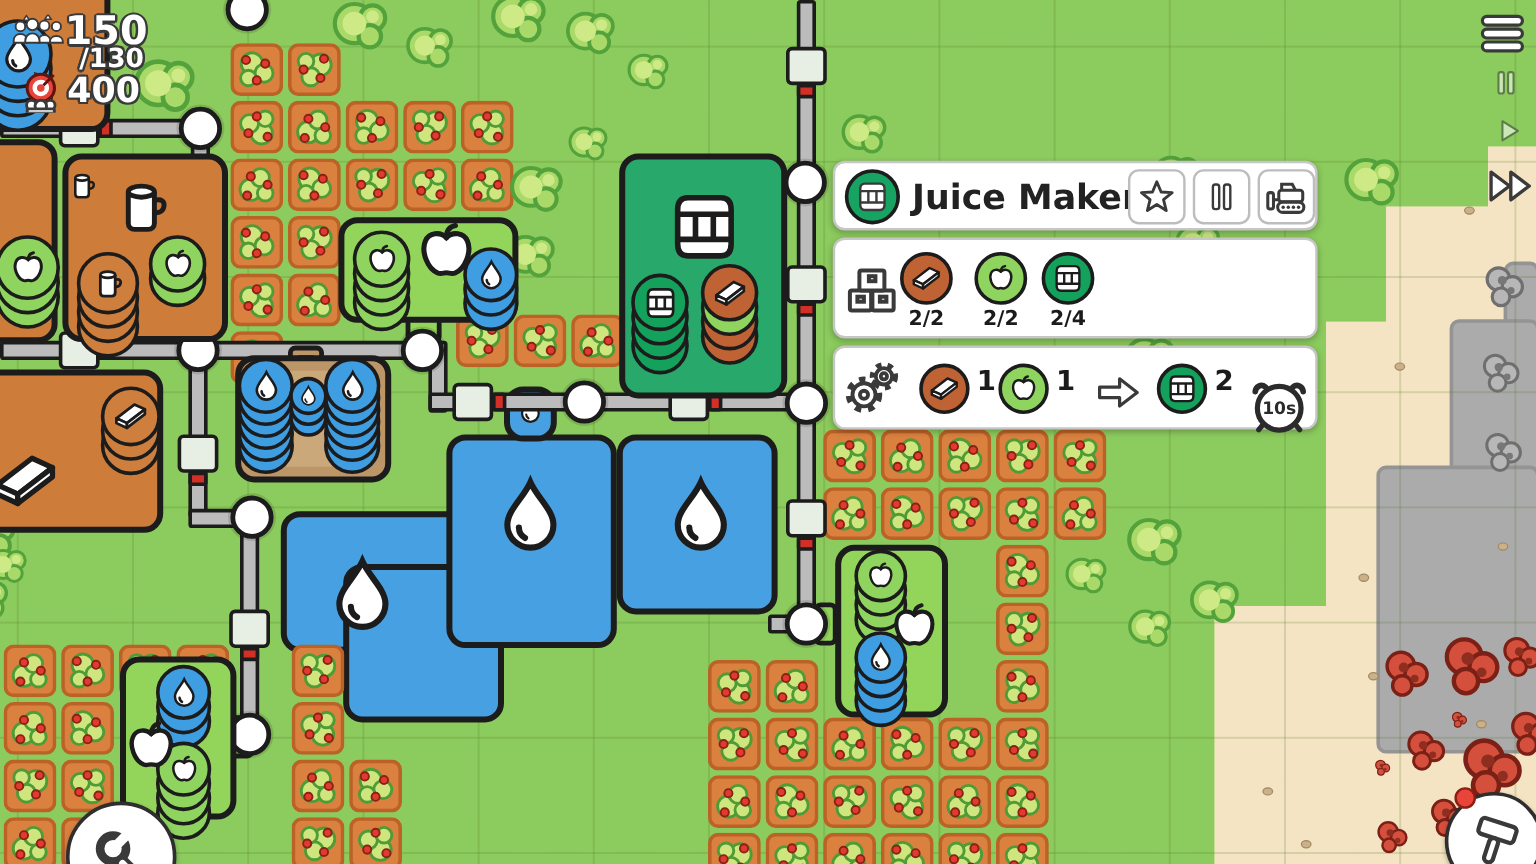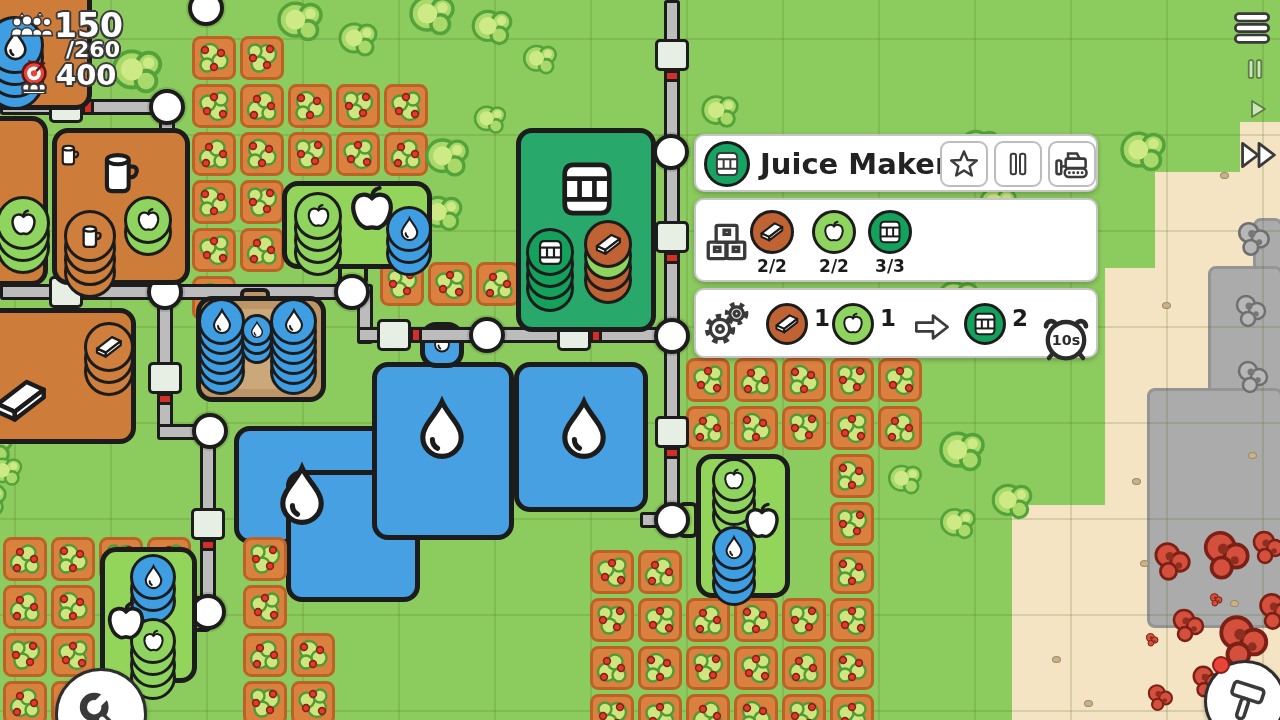--- a/index.html
+++ b/index.html
@@ -1956,21 +1956,21 @@
           <circle cx="27" cy="9.4" r="4.2"></circle>
           <circle cx="37" cy="10" r="3.8"></circle>
           <circle cx="17" cy="8.4" r="4.8"></circle>
           <path d="M1.4,22c0-3.4,2.4-5.6,5.6-5.6S12.6,18.6,12.6,22v1.6H1.4z"></path>
           <path d="M22,22.6c0-3.2,2.2-5.4,5-5.4s5,2.2,5,5.4v1H22z"></path>
           <path d="M31.6,23c0-3,2.2-5,5.4-5s5.4,2,5.4,5v0.6H31.6z"></path>
           <path d="M11,22.4c0-4,2.6-6.6,6-6.6s6,2.6,6,6.6v1.2H11z"></path>
         </svg>
       </span>
     <span class="abs otext hudnum-big">150</span>
-    <span class="abs otext hudnum-cap">/260</span>
+    <span class="abs otext hudnum-cap">/130</span>
     <span class="abs" style="left:6px;top:54px">
         <svg width="36" height="36" viewBox="0 0 24 24" fill="#fff" stroke="#3a3a3a" stroke-width="1.6" style="display:block">
           <polygon points="8.8,2 13.2,3.2 9.4,5.6" stroke-width="1.2"></polygon>
           <circle cx="12" cy="10.2" r="7.6" fill="#e8443a" stroke="#601510" stroke-width="1.7"></circle>
           <circle cx="12" cy="10.2" r="4.6" fill="#ffffff" stroke="none"></circle>
           <circle cx="12" cy="10.2" r="2.1" fill="#e8443a" stroke="none"></circle>
           <line x1="13.5" y1="8.7" x2="19.2" y2="3" stroke="#601510" stroke-width="1.6"></line>
           <circle cx="6.8" cy="19.8" r="2.7"></circle>
           <circle cx="17.2" cy="19.8" r="2.7"></circle>
           <circle cx="12" cy="20.2" r="3.2"></circle>
@@ -2083,21 +2083,21 @@
       <span class="cnt" style="left:116px">2/2</span>
       <span class="pdisc" style="left: 172px; top: 10px; width: 44px; height: 44px; background: rgb(19, 161, 91);">
           <svg width="28" height="28" viewBox="0 0 24 24" fill="#fff" stroke="#1c1c1c" stroke-width="1.7" style="display:block">
             <path d="M7,3.2h10c2.1,0,3.1,1.3,3.1,3.6v10.4c0,2.3-1,3.6-3.1,3.6H7c-2.1,0-3.1-1.3-3.1-3.6V6.8C3.9,4.5,4.9,3.2,7,3.2z"></path>
             <line x1="4" y1="8.2" x2="20" y2="8.2"></line>
             <line x1="4" y1="15.8" x2="20" y2="15.8"></line>
             <line x1="9.3" y1="8.2" x2="9.3" y2="15.8"></line>
             <line x1="14.7" y1="8.2" x2="14.7" y2="15.8"></line>
           </svg>
         </span>
-      <span class="cnt" style="left:172px">3/3</span>
+      <span class="cnt" style="left:172px">2/4</span>
     </div>
 
     <div class="card" id="card-recipe">
       <span class="abs" style="left:6px;top:9px">
           <svg width="48" height="48" viewBox="0 0 24 24" fill="#fff" stroke="#3a3a3a" stroke-width="1.6" style="display:block">
             <circle cx="9" cy="15" r="6.3" fill="none" stroke-width="2.6" stroke-dasharray="2.6,2.9"></circle>
             <circle cx="9" cy="15" r="4.8"></circle>
             <circle cx="9" cy="15" r="1.7" fill="none"></circle>
             <circle cx="17.3" cy="7.3" r="4.7" fill="none" stroke-width="2.4" stroke-dasharray="2.2,2.5"></circle>
             <circle cx="17.3" cy="7.3" r="3.4"></circle>

